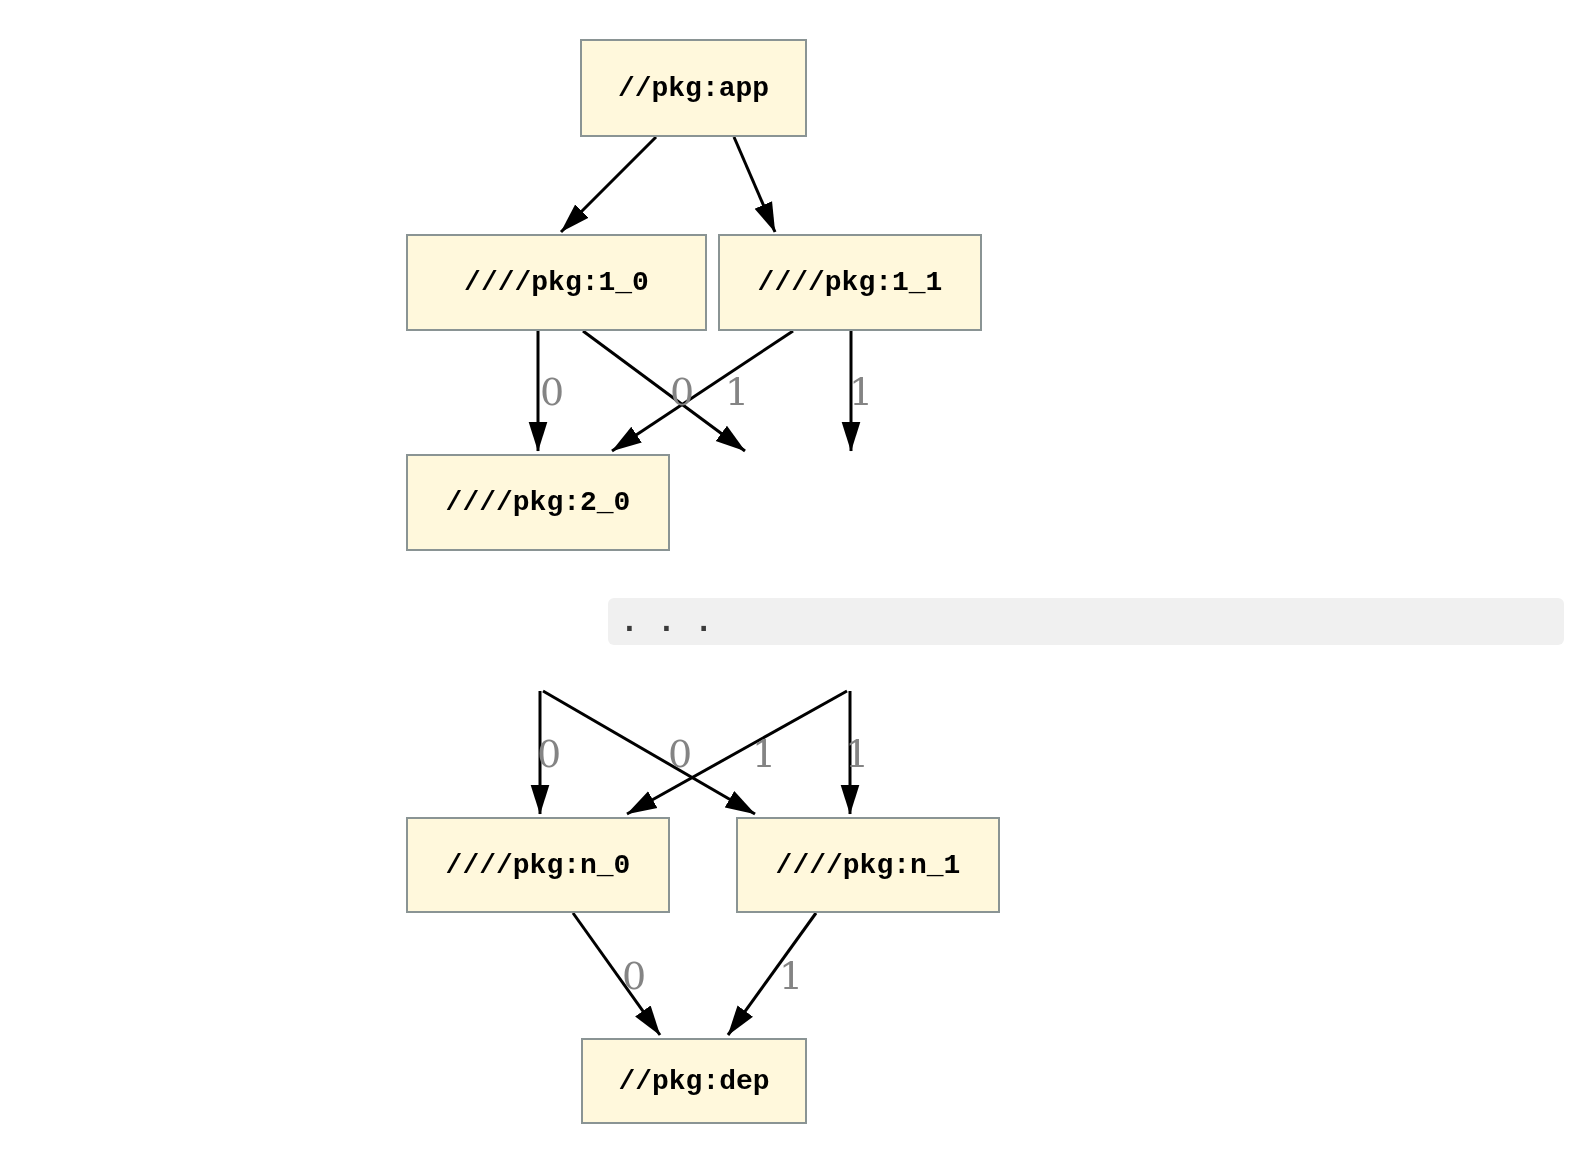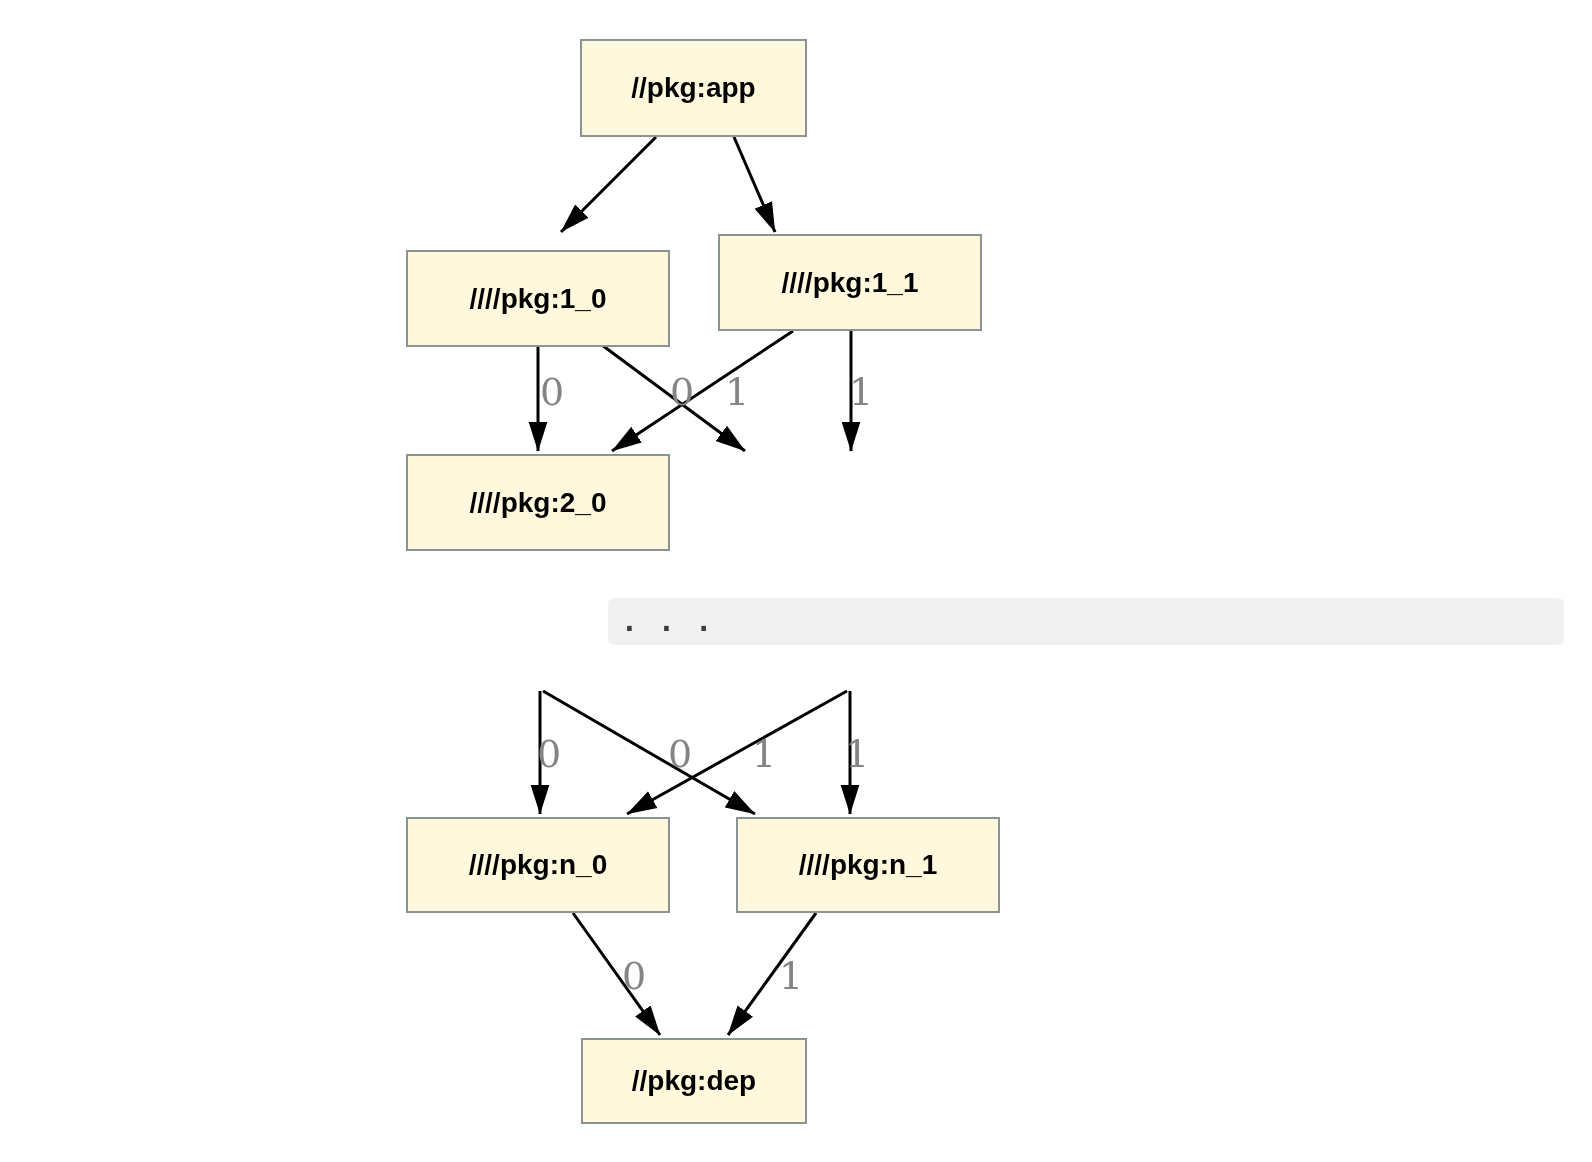--- a/index.html
+++ b/index.html
@@ -29,28 +29,28 @@
     text-anchor: middle;
   }
   .node {
     position: absolute;
     box-sizing: border-box;
     background: #fff8dc;
     border: 2px solid #8a9494;
     display: flex;
     align-items: center;
     justify-content: center;
-    font-family: Liberation Sans, sans-serif;
+    font-family: Liberation Mono, monospace;
     font-weight: 700;
     font-size: 28px;
     color: #000000;
     white-space: nowrap;
   }
   .node-app  { left: 580px; top: 39px;   width: 227px; height: 98px; }
-  .node-1_0  { left: 406px; top: 234px;  width: 264px; height: 97px; margin-top: 16px; }
+  .node-1_0  { left: 406px; top: 234px;  width: 301px; height: 97px; }
   .node-1_1  { left: 718px; top: 234px;  width: 264px; height: 97px; }
   .node-2_0  { left: 406px; top: 454px;  width: 264px; height: 97px; text-align: center; }
   .node-2_1  { left: 718px; top: 454px;  width: 264px; height: 97px; }
   .node-n_0  { left: 406px; top: 817px;  width: 264px; height: 96px; }
   .node-n_1  { left: 718px; top: 817px;  width: 264px; height: 96px; margin-left: 18px; }
   .node-dep  { left: 581px; top: 1038px; width: 226px; height: 86px; }
   .ellipsis-band {
     position: absolute;
     left: 608px; top: 598px;
     width: 956px; height: 47px;

